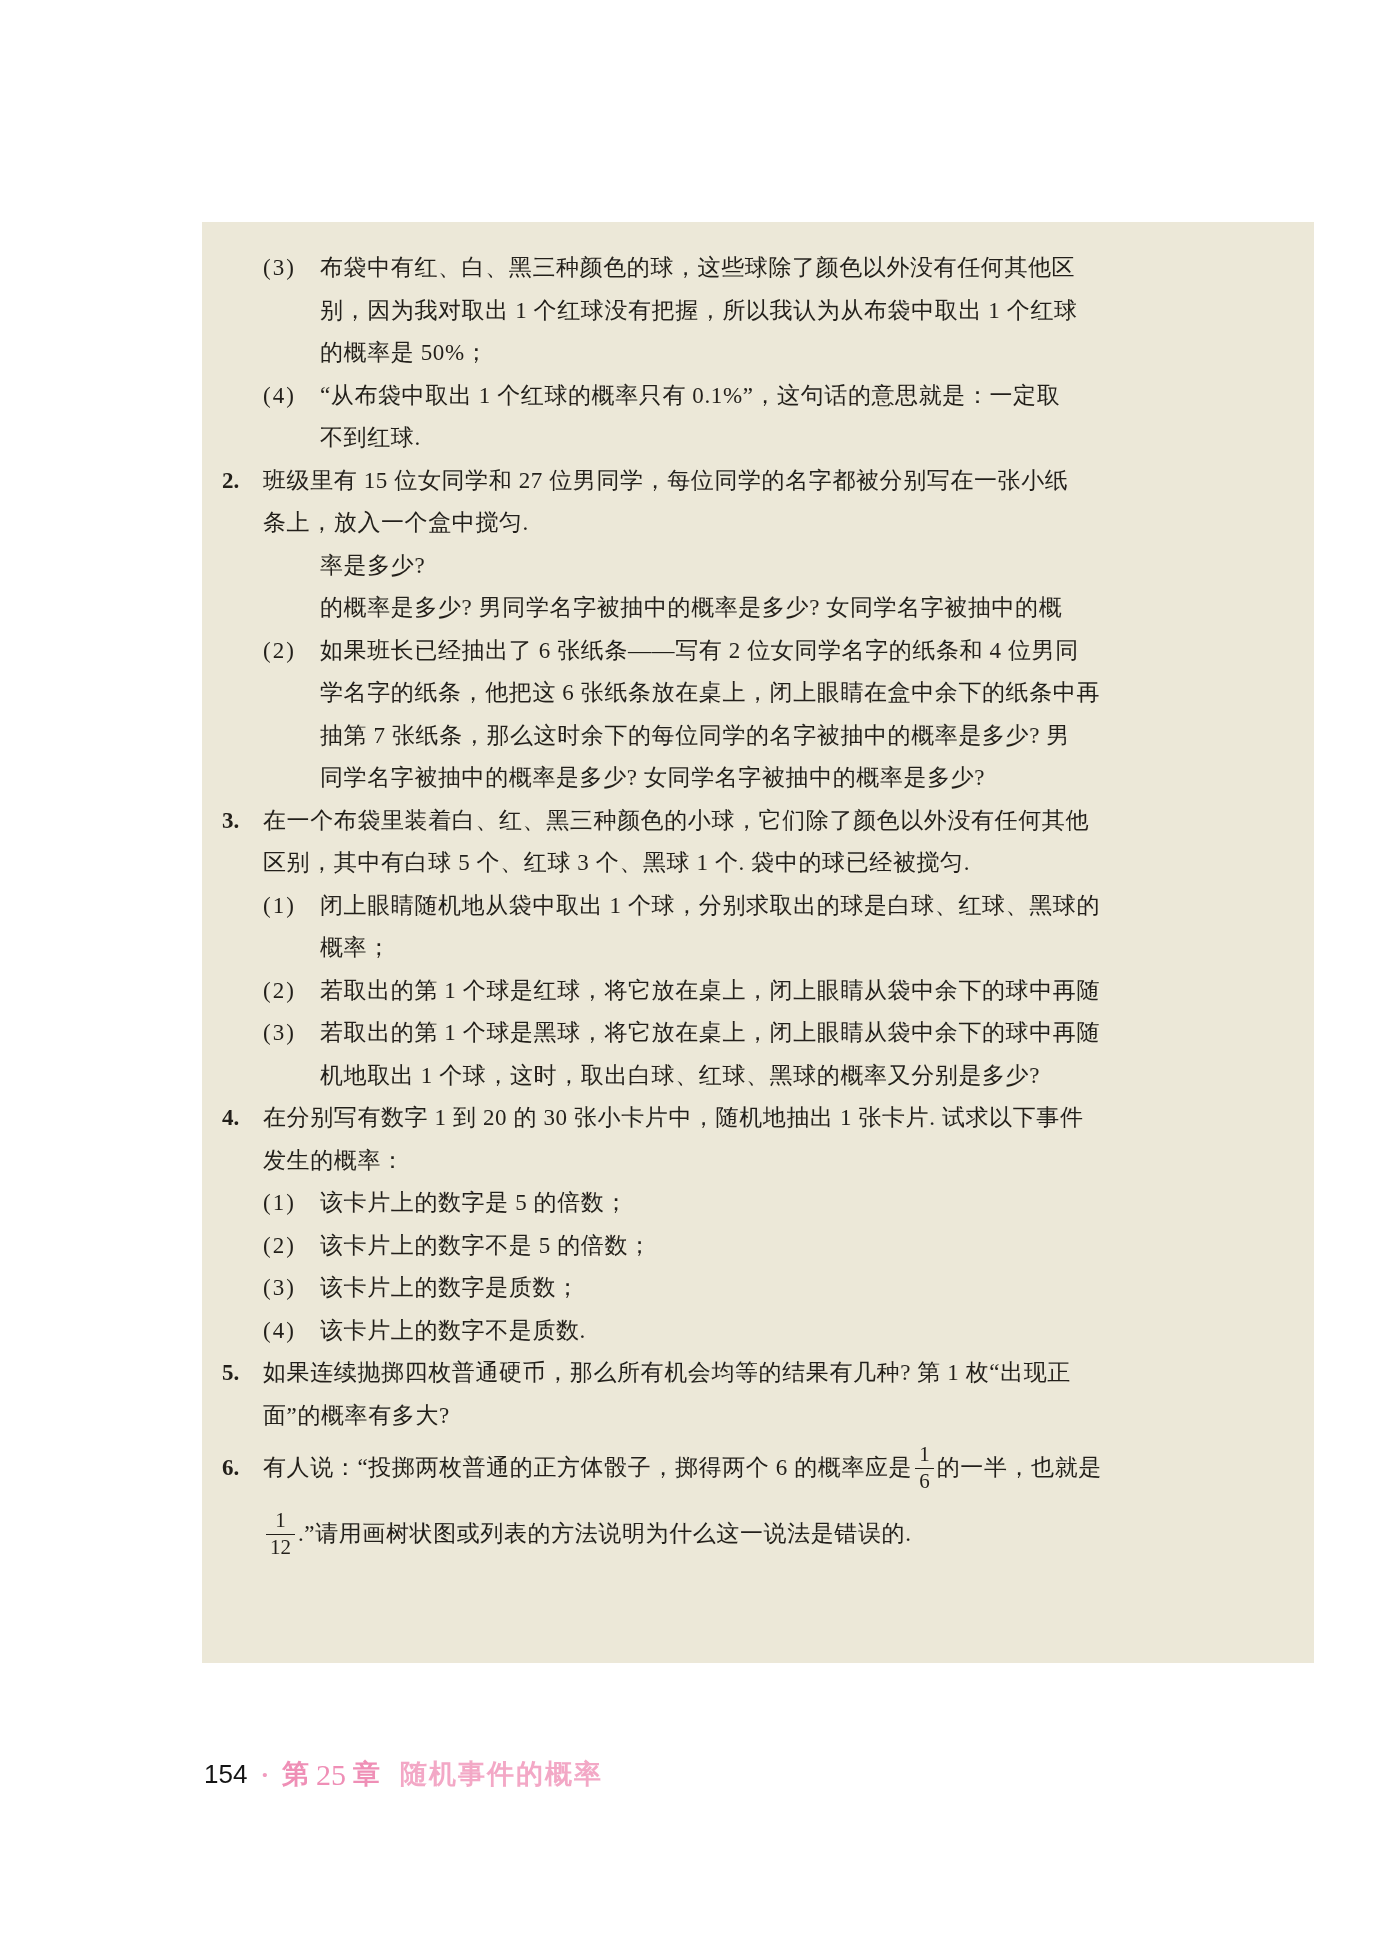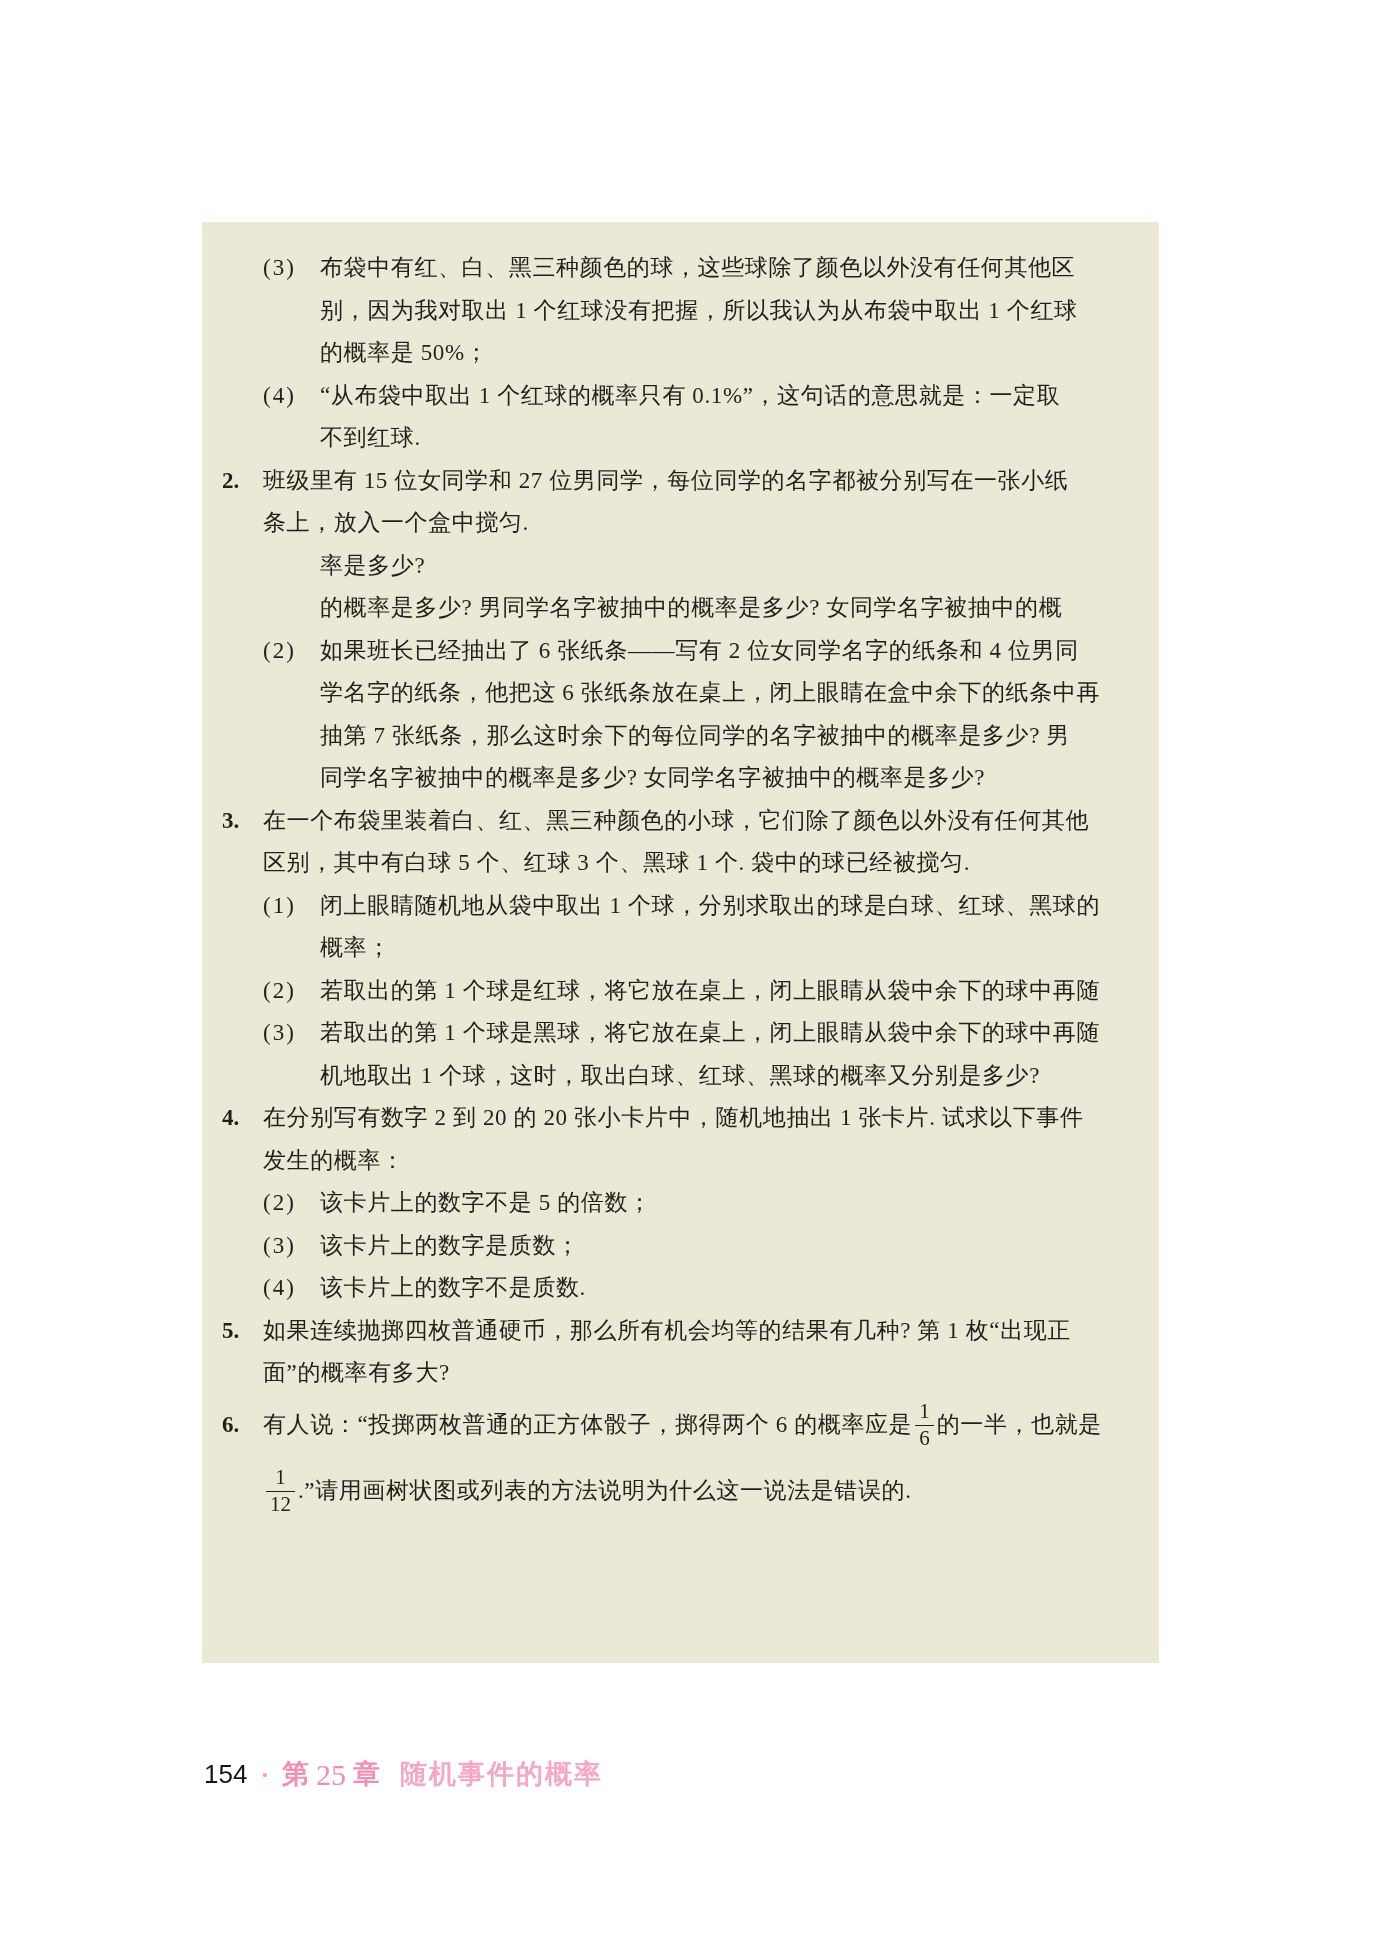--- a/index.html
+++ b/index.html
@@ -1,21 +1,21 @@
 <!DOCTYPE html>
 <html><head>
 <meta charset="utf-8">
 <style>
   html,body{margin:0;padding:0;}
   body{
     width:1388px;height:1947px;position:relative;background:#ffffff;
     font-family:"Liberation Serif","DejaVu Serif",serif;
   }
   .panel{
-    position:absolute;left:202px;top:222px;width:957px;height:1441px;
+    position:absolute;left:202px;top:222px;width:1112px;height:1441px;
     background:#ece8d8;box-sizing:border-box;padding:25px 30px 0 0;overflow:hidden;
   }
   .line{
     font-size:23px;line-height:42.5px;height:42.5px;color:#221f1a;
     white-space:nowrap;letter-spacing:0.6px;
   }
   .line.problem{margin-left:20px;}
   .line.prob-cont{margin-left:61px;}
   .line.sub{margin-left:61px;}
   .line.sub-cont{margin-left:118px;}
@@ -56,22 +56,23 @@
       <div class="line sub-cont"><span>学名字的纸条，他把这 6 张纸条放在桌上，闭上眼睛在盒中余下的纸条中再</span></div>
       <div class="line sub-cont"><span>抽第 7 张纸条，那么这时余下的每位同学的名字被抽中的概率是多少? 男</span></div>
       <div class="line sub-cont"><span>同学名字被抽中的概率是多少? 女同学名字被抽中的概率是多少?</span></div>
       <div class="line problem"><span class="num">3.</span><span>在一个布袋里装着白、红、黑三种颜色的小球，它们除了颜色以外没有任何其他</span></div>
       <div class="line prob-cont"><span>区别，其中有白球 5 个、红球 3 个、黑球 1 个. 袋中的球已经被搅匀.</span></div>
       <div class="line sub"><span class="marker">(1)</span><span>闭上眼睛随机地从袋中取出 1 个球，分别求取出的球是白球、红球、黑球的</span></div>
       <div class="line sub-cont"><span>概率；</span></div>
       <div class="line sub"><span class="marker">(2)</span><span>若取出的第 1 个球是红球，将它放在桌上，闭上眼睛从袋中余下的球中再随</span></div>
       <div class="line sub"><span class="marker">(3)</span><span>若取出的第 1 个球是黑球，将它放在桌上，闭上眼睛从袋中余下的球中再随</span></div>
       <div class="line sub-cont"><span>机地取出 1 个球，这时，取出白球、红球、黑球的概率又分别是多少?</span></div>
-      <div class="line problem"><span class="num">4.</span><span>在分别写有数字 2 到 20 的 20 张小卡片中，随机地抽出 1 张卡片. 试求以下事件</span></div>
+      <div class="line problem"><span class="num">4.</span><span>在分别写有数字 1 到 20 的 30 张小卡片中，随机地抽出 1 张卡片. 试求以下事件</span></div>
       <div class="line prob-cont"><span>发生的概率：</span></div>
+      <div class="line sub"><span class="marker">(1)</span><span>该卡片上的数字是 5 的倍数；</span></div>
       <div class="line sub"><span class="marker">(2)</span><span>该卡片上的数字不是 5 的倍数；</span></div>
       <div class="line sub"><span class="marker">(3)</span><span>该卡片上的数字是质数；</span></div>
       <div class="line sub"><span class="marker">(4)</span><span>该卡片上的数字不是质数.</span></div>
       <div class="line problem"><span class="num">5.</span><span>如果连续抛掷四枚普通硬币，那么所有机会均等的结果有几种? 第 1 枚“出现正</span></div>
       <div class="line prob-cont"><span>面”的概率有多大?</span></div>
       <div class="line problem tall">
         <span class="num">6.</span>
         <span>有人说：“投掷两枚普通的正方体骰子，掷得两个 6 的概率应是</span>
         <span class="frac">
           <span class="fn">1</span>

